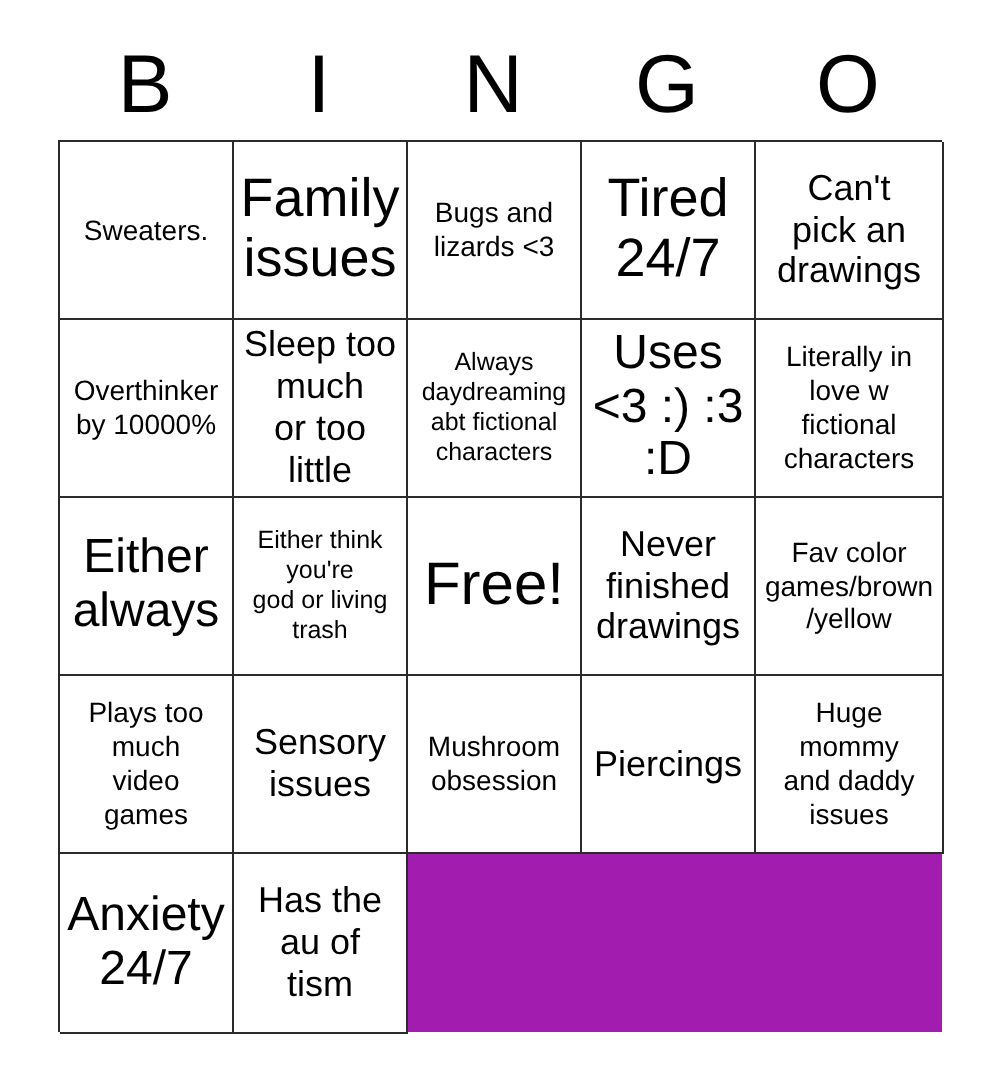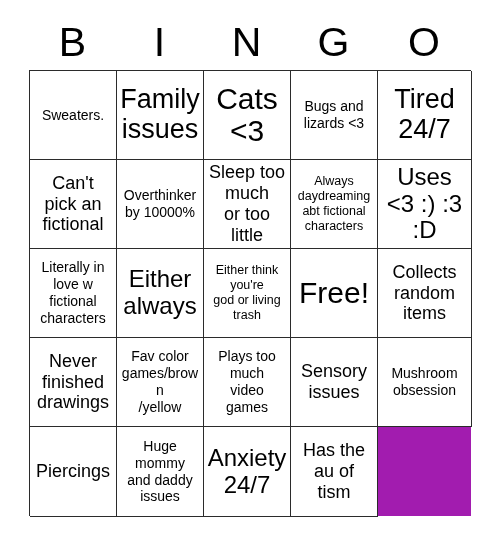--- a/index.html
+++ b/index.html
@@ -106,37 +106,33 @@
 
   <div class="grid">
 
     <div class="cell fs-sm">
         <span class="cell-text">Sweaters.</span>
       </div>
     <div class="cell fs-xl">
         <span class="cell-text">Family
 issues</span>
       </div>
-    <div class="cell fs-xxl">
-        <span class="cell-text">Cats
-&lt;3</span>
-      </div>
     <div class="cell fs-sm">
         <span class="cell-text">Bugs and
 lizards &lt;3</span>
       </div>
     <div class="cell fs-xl">
         <span class="cell-text">Tired
 24/7</span>
       </div>
 
     <div class="cell fs-md">
         <span class="cell-text">Can't
 pick an
-fictional</span>
+drawings</span>
       </div>
     <div class="cell fs-sm">
         <span class="cell-text">Overthinker
 by 10000%</span>
       </div>
     <div class="cell fs-md">
         <span class="cell-text">Sleep too
 much
 or too little</span>
       </div>
@@ -164,25 +160,20 @@
       </div>
     <div class="cell fs-xs">
         <span class="cell-text">Either think
 you're
 god or living
 trash</span>
       </div>
     <div class="cell fs-xxl">
         <span class="cell-text">Free!</span>
       </div>
-    <div class="cell fs-md">
-        <span class="cell-text">Collects
-random
-items</span>
-      </div>
 
     <div class="cell fs-md">
         <span class="cell-text">Never
 finished
 drawings</span>
       </div>
     <div class="cell fs-sm">
         <span class="cell-text">Fav color
 games/brown
 /yellow</span>

